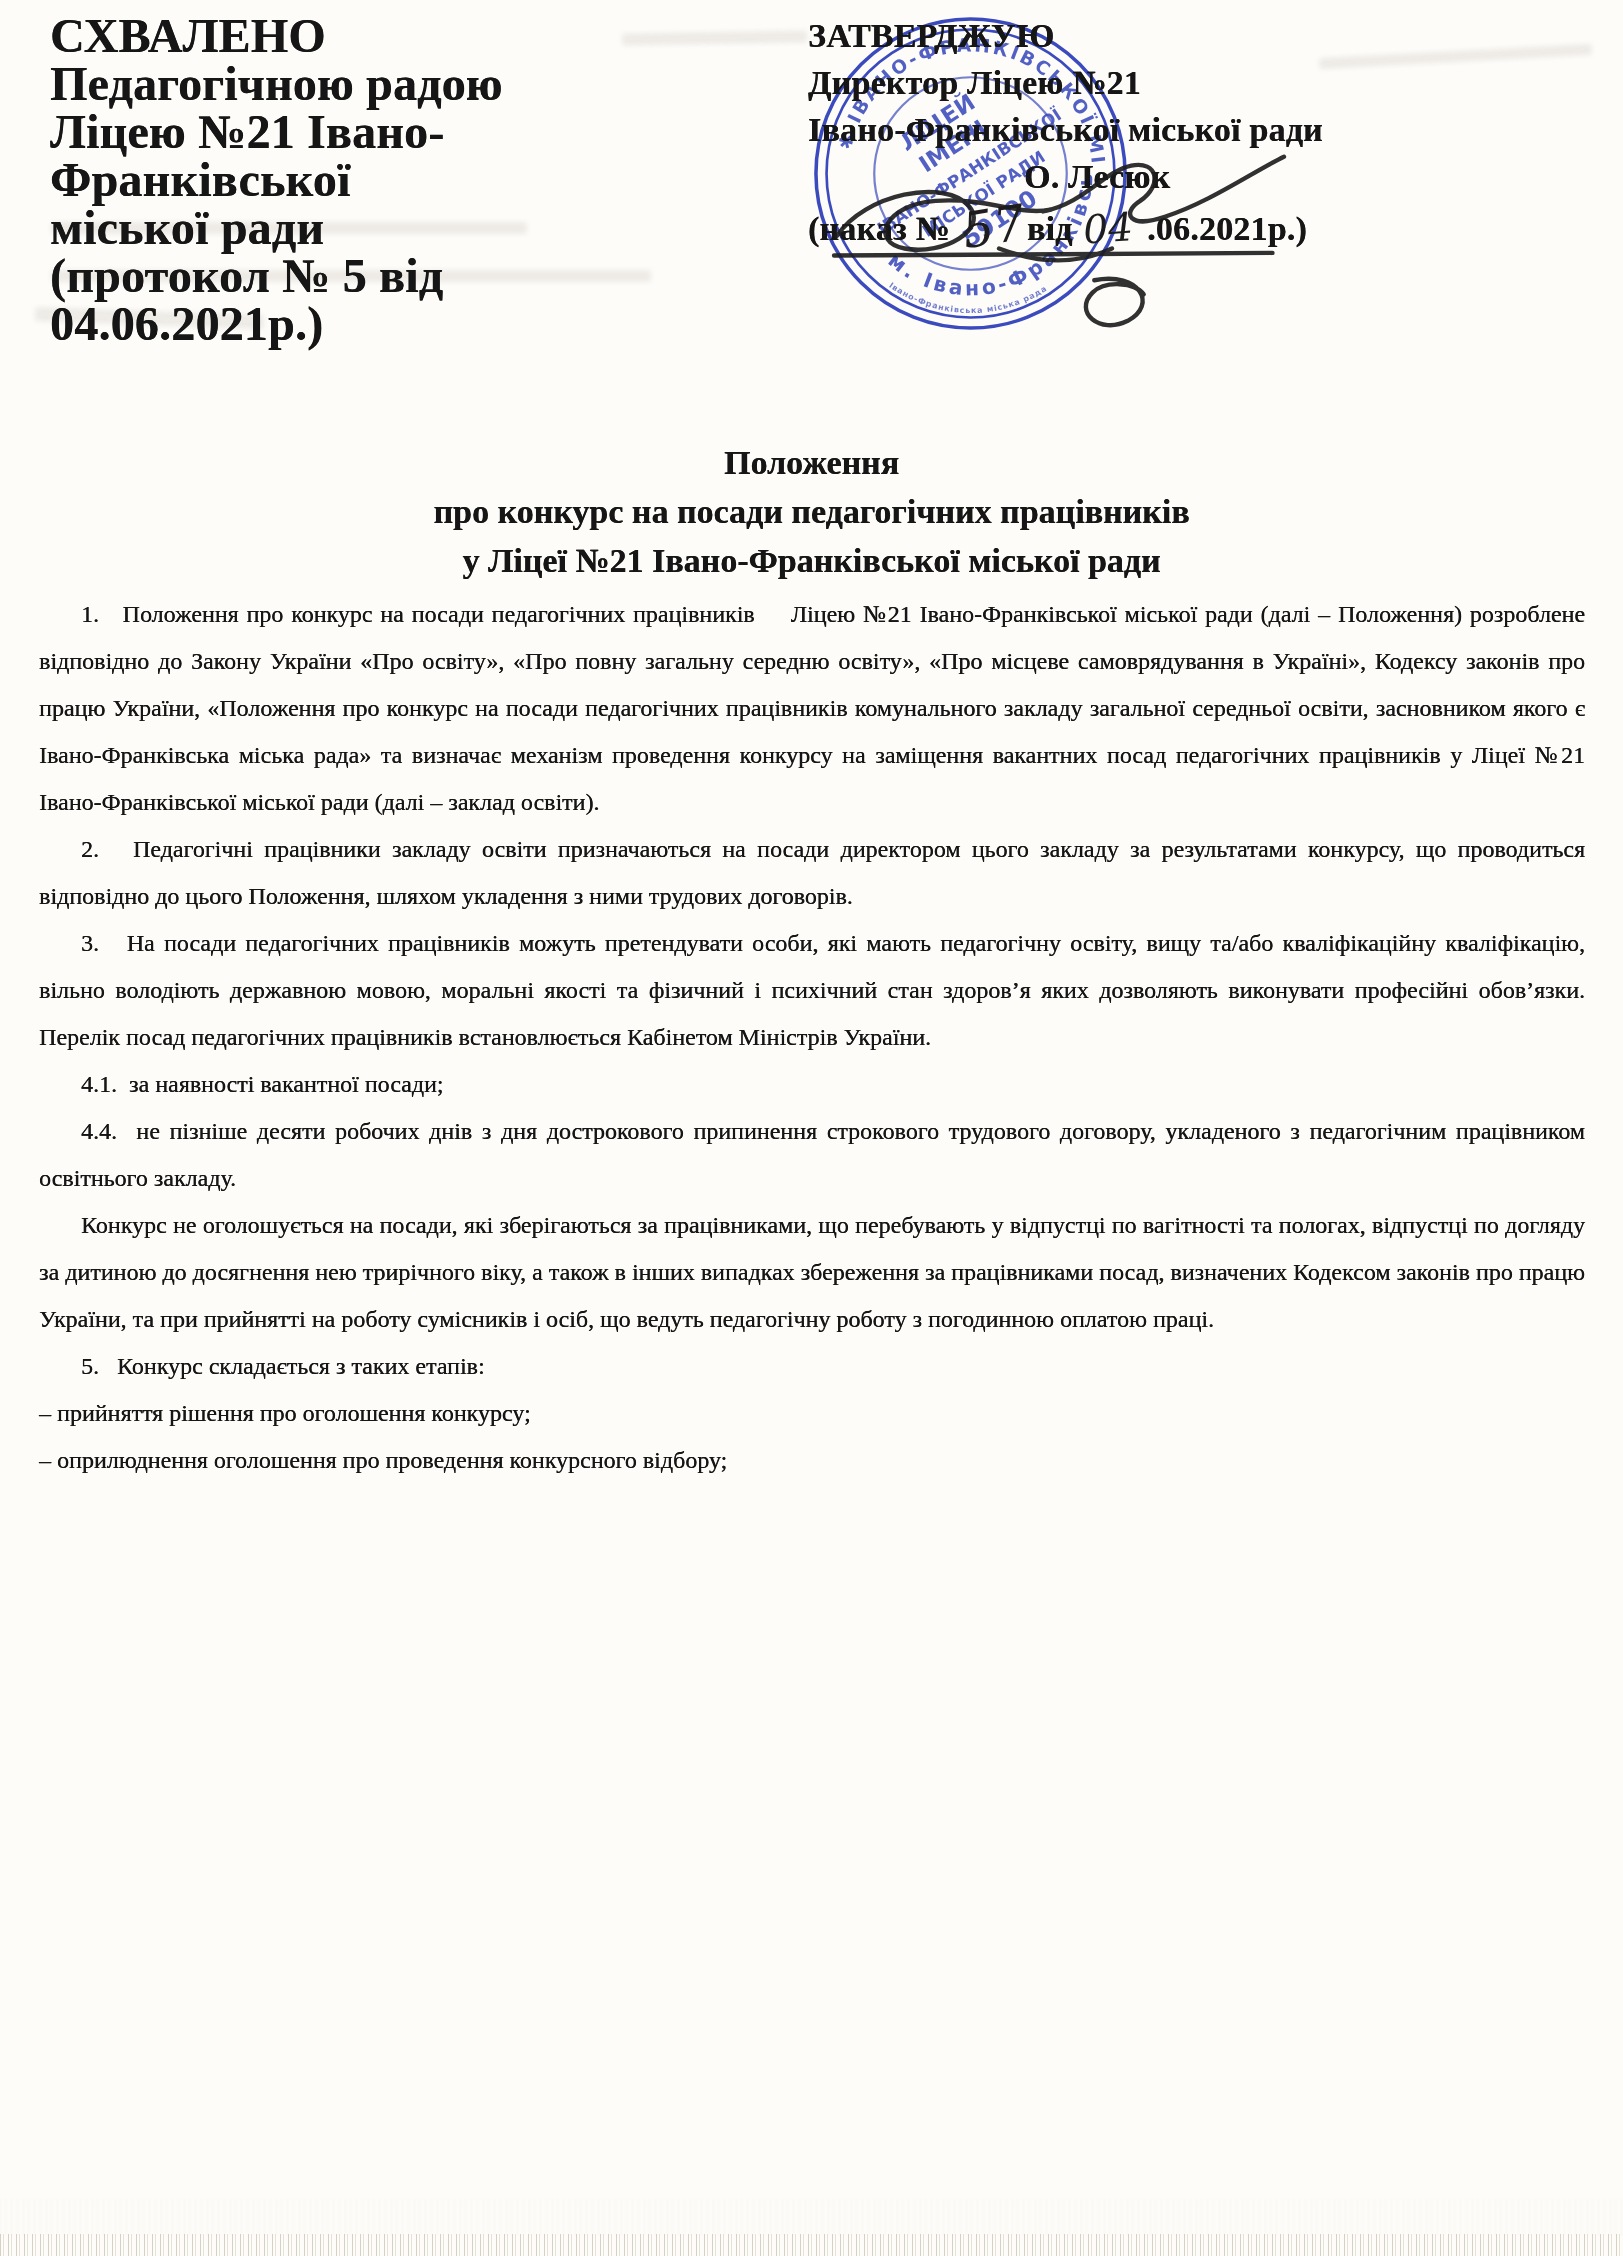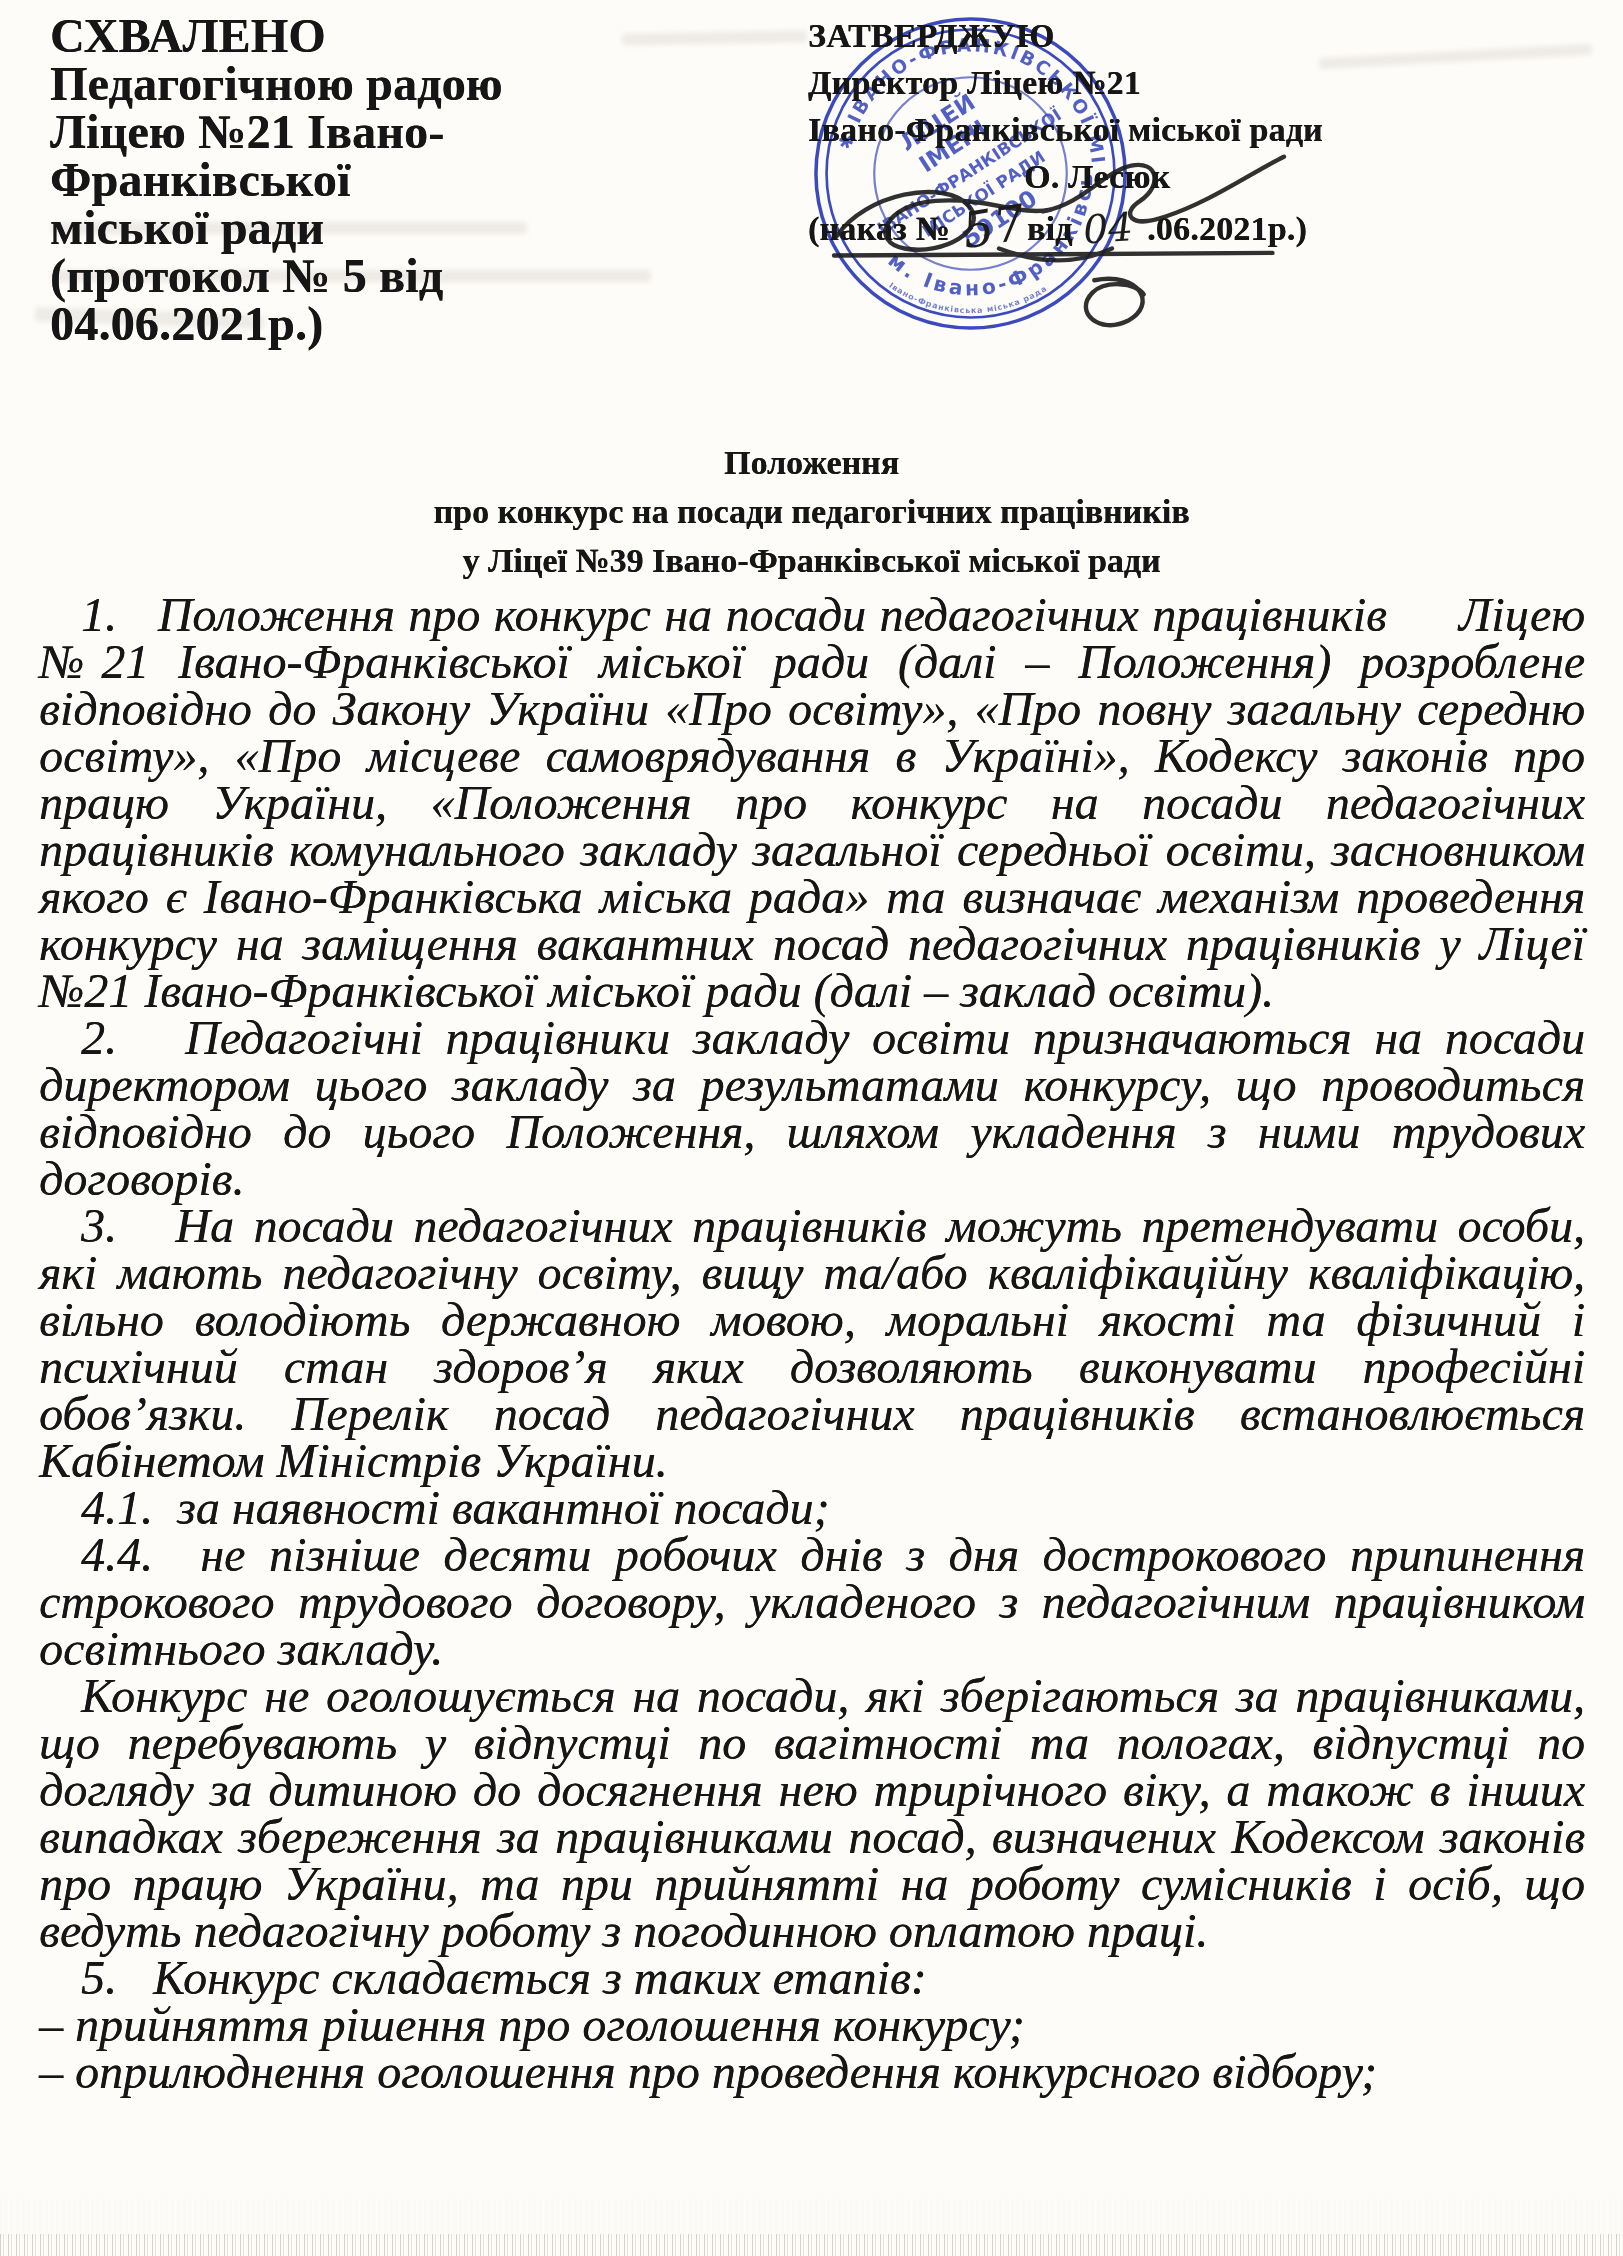--- a/index.html
+++ b/index.html
@@ -37,21 +37,21 @@
 
   
   .title-block {
     position:absolute; left:0; right:0; top:438px; z-index:2;
     text-align:center; font-weight:bold; font-size:34px; line-height:49px;
   }
 
   
   .body-block {
     position:absolute; left:39px; top:591px; width:1546px; z-index:2;
-    font-size:48px; line-height:47px; text-align:justify;font-style:italic;
+    font-size:24px; line-height:47px; text-align:justify;
   }
   .para { margin:0; text-indent:42px; }
   .para.dash { text-indent:0; }
 
   
   .ghost { position:absolute; background:rgba(168,156,140,0.17); filter:blur(2.6px); z-index:0; border-radius:3.5px; }
   .g1 { left:622px;  top:32px;  width:185px; height:11.5px; transform:rotate(-1deg); }
   .g2 { left:1319px; top:51px;  width:273px; height:10.6px; transform:rotate(-3deg); }
   .g3 { left:51px;   top:222px; width:476px; height:11.5px; }
   .g4 { left:51px;   top:270px; width:600px; height:11.5px; }
@@ -139,21 +139,21 @@
       <path d="M 212 132 C 260 150, 300 150, 340 132"></path>
       <path d="M 25 140 L 522 137"></path>
       <path d="M 320 168 C 372 158, 392 196, 358 214 C 326 230, 296 204, 318 182 C 332 168, 366 170, 376 184"></path>
     </g>
   </svg>
 </div>
 
 <div class="title-block doc-text">
   <div>Положення</div>
   <div>про конкурс на посади педагогічних працівників</div>
-  <div>у Ліцеї №39 Івано-Франківської міської ради</div>
+  <div>у Ліцеї №21 Івано-Франківської міської ради</div>
 </div>
 
 <div class="body-block doc-text">
     <div class="para indent">1.&nbsp;&nbsp;&nbsp;Положення про конкурс на посади педагогічних працівників  Ліцею №21 Івано-Франківської міської ради (далі – Положення) розроблене відповідно до Закону України «Про освіту», «Про повну загальну середню освіту», «Про місцеве самоврядування в Україні», Кодексу законів про працю України, «Положення про конкурс на посади педагогічних працівників комунального закладу загальної середньої освіти, засновником якого є Івано-Франківська міська рада» та визначає механізм проведення конкурсу на заміщення вакантних посад педагогічних працівників у Ліцеї №21 Івано-Франківської міської ради (далі – заклад освіти).</div>
     <div class="para indent">2.&nbsp;&nbsp;&nbsp;Педагогічні працівники закладу освіти призначаються на посади директором цього закладу за результатами конкурсу, що проводиться відповідно до цього Положення, шляхом укладення з ними трудових договорів.</div>
     <div class="para indent">3.&nbsp;&nbsp;&nbsp;На посади педагогічних працівників можуть претендувати особи, які мають педагогічну освіту, вищу та/або кваліфікаційну кваліфікацію, вільно володіють державною мовою, моральні якості та фізичний і психічний стан здоров’я яких дозволяють виконувати професійні обов’язки. Перелік посад педагогічних працівників встановлюється Кабінетом Міністрів України.</div>
     <div class="para indent">4.1.&nbsp; за наявності вакантної посади;</div>
     <div class="para indent">4.4.&nbsp; не пізніше десяти робочих днів з дня дострокового припинення строкового трудового договору, укладеного з педагогічним працівником освітнього закладу.</div>
     <div class="para indent">Конкурс не оголошується на посади, які зберігаються за працівниками, що перебувають у відпустці по вагітності та пологах, відпустці по догляду за дитиною до досягнення нею трирічного віку, а також в інших випадках збереження за працівниками посад, визначених Кодексом законів про працю України, та при прийнятті на роботу сумісників і осіб, що ведуть педагогічну роботу з погодинною оплатою праці.</div>
     <div class="para indent">5.&nbsp;&nbsp;&nbsp;Конкурс складається з таких етапів:</div>

